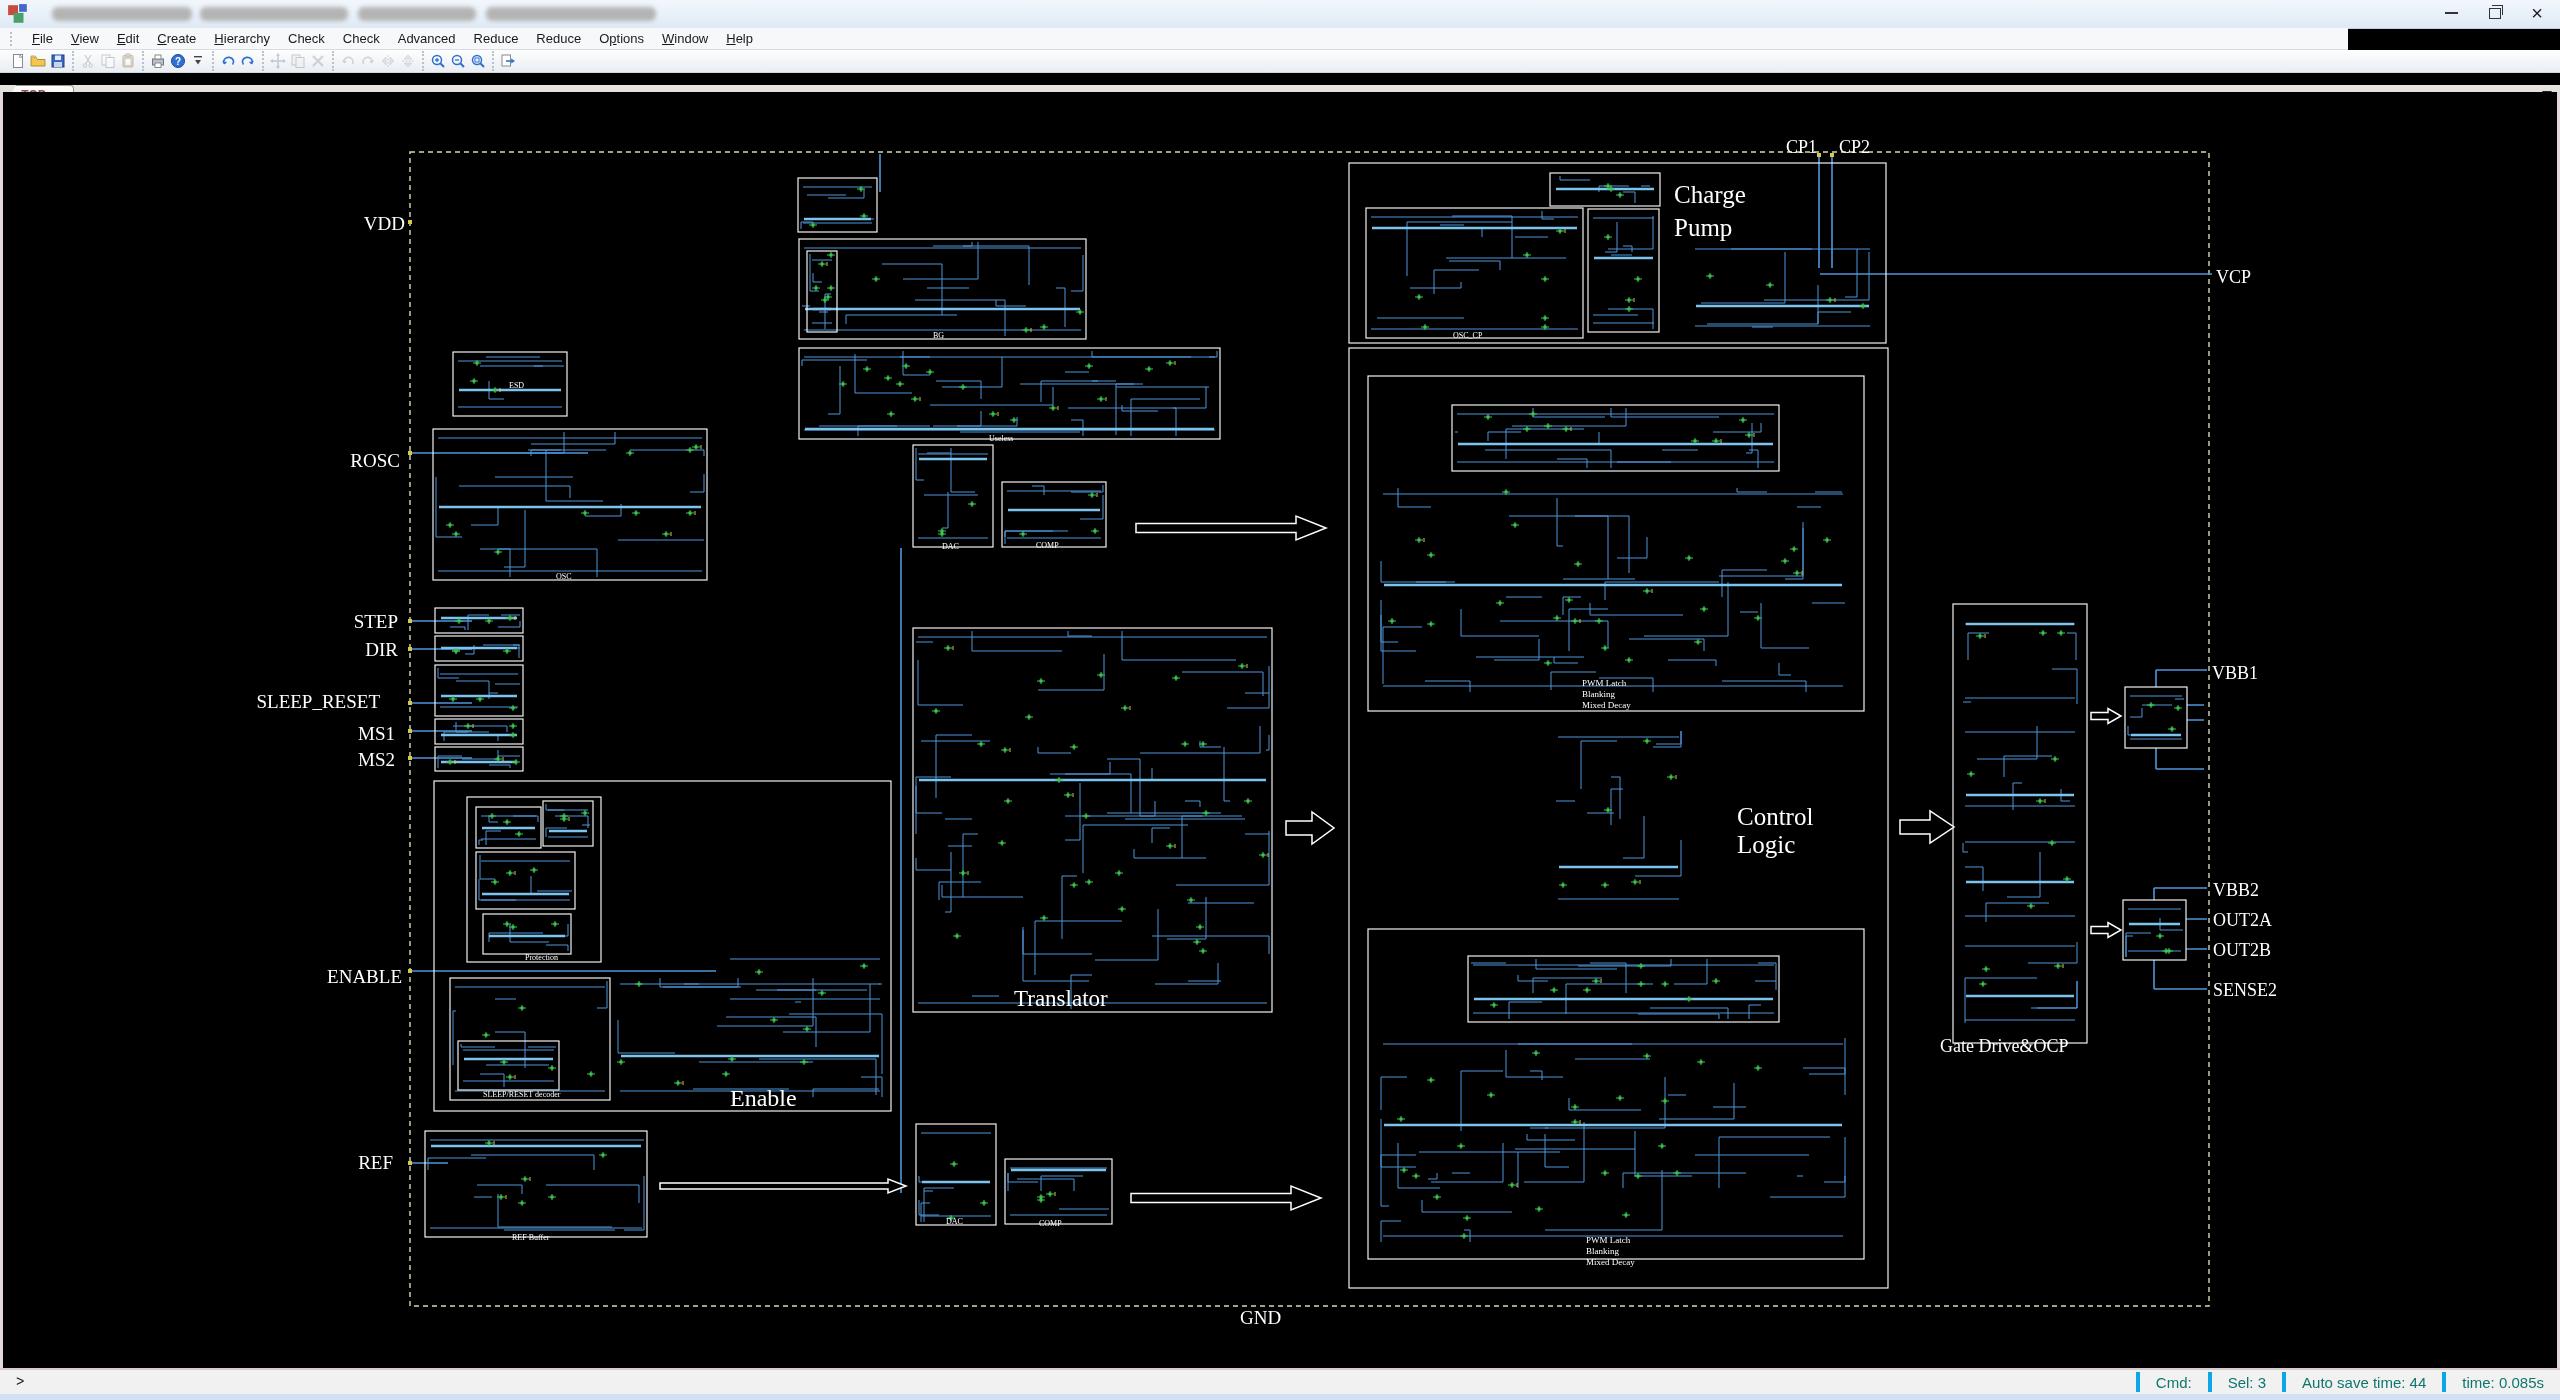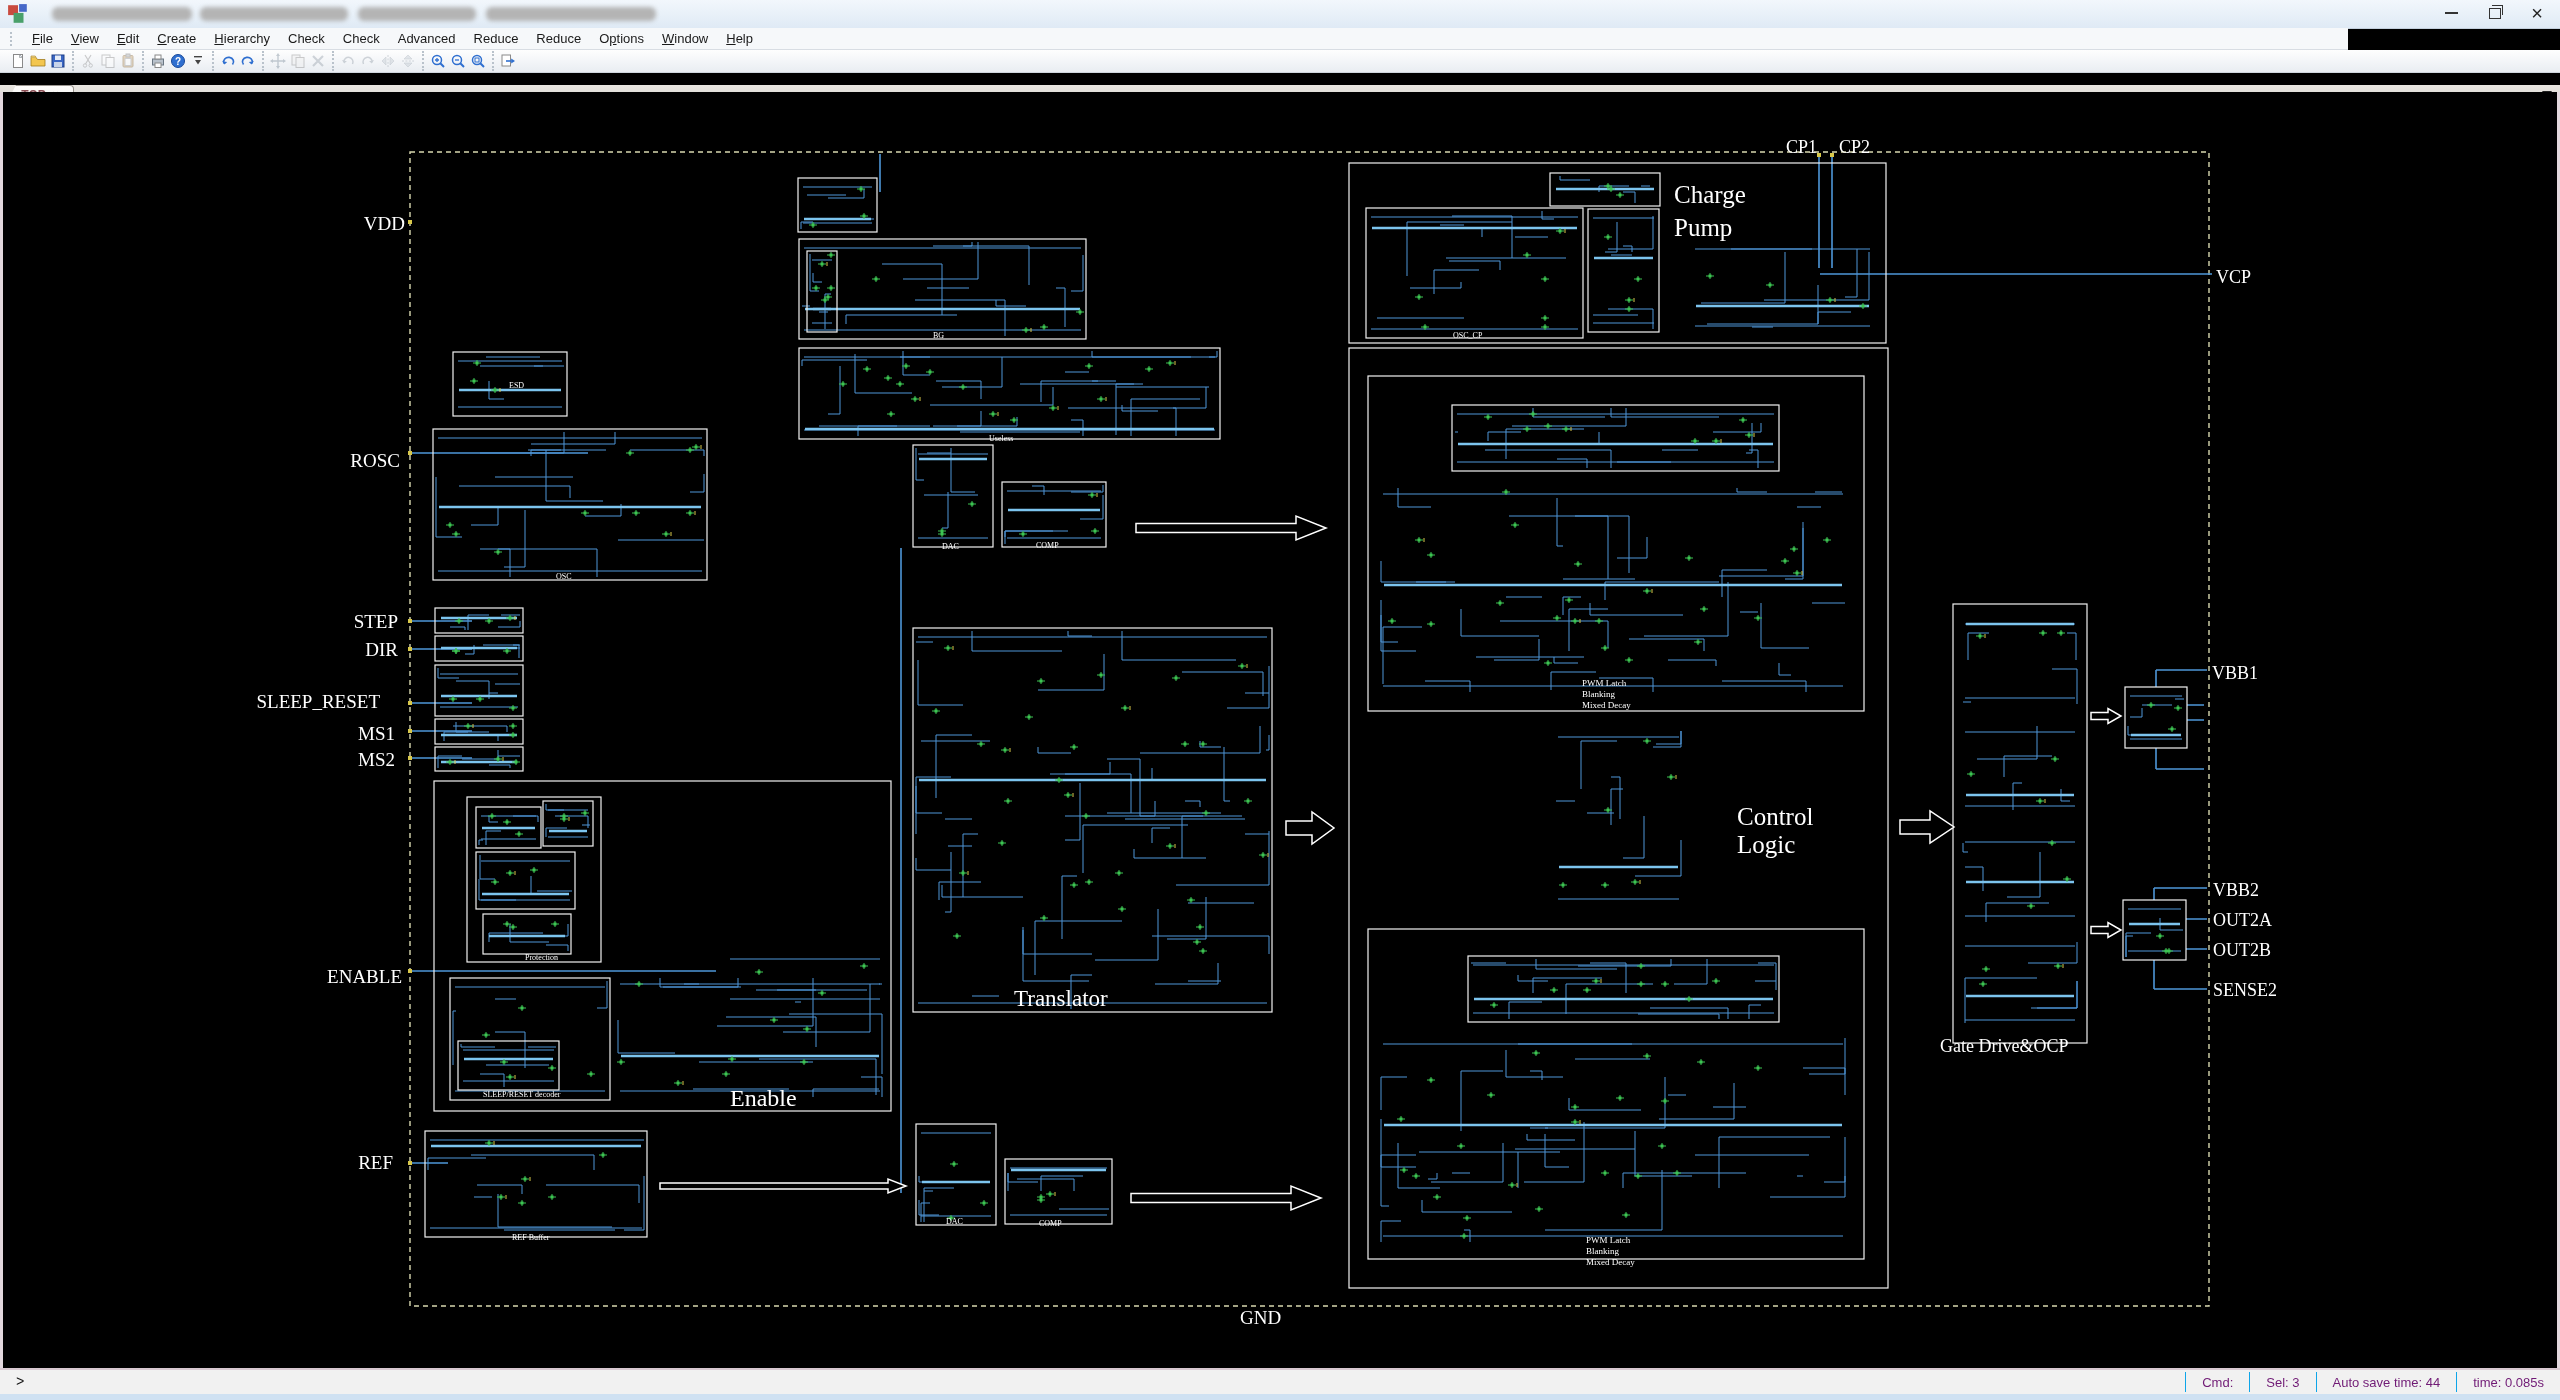--- a/index.html
+++ b/index.html
@@ -24,21 +24,21 @@
   .tb-btn svg{width:16px;height:16px;}
   #tabbar{position:absolute;left:0;top:85px;width:2560px;height:19px;background:linear-gradient(#e9e6e1,#d8d5d0);border-bottom:1px solid #9a9astroke;}
   .tab{position:absolute;left:6px;bottom:0;height:18px;width:66px;background:linear-gradient(#fdfcfb,#f1eeea);border:1px solid #9a958f;border-bottom:none;border-radius:4px 4px 0 0;clip-path:polygon(10px 0,100% 0,100% 100%,0 100%);display:flex;align-items:center;justify-content:center;gap:6px;}
   .tab-label{font-size:12px;font-weight:bold;color:#8b4f55;}
   .tab-close{font-size:12px;color:#333;line-height:10px;}
   .tab-overflow{position:absolute;right:8px;top:6px;width:0;height:0;border-left:5px solid transparent;border-right:5px solid transparent;border-top:7px solid #222;}
   #canvas-wrap{position:absolute;left:0;top:92px;width:2560px;height:1276px;background:#000;border-left:3px solid #e3d8de;border-right:3px solid #e3d8de;box-sizing:border-box;}
   #schematic{position:absolute;left:-3px;top:0;}
   #statusbar{position:absolute;left:0;top:1368px;width:2560px;height:26px;background:#f1f1f1;border-top:2px solid #d9c9d1;box-sizing:border-box;display:flex;align-items:center;}
   #cmd-prompt{font-family:"Liberation Mono",monospace;font-size:14px;color:#111;padding-left:16px;flex:1;}
-  .status-field{font-size:13px;color:#701a75;padding:2px 16px;border-left:1px solid #0ea5e9;height:16px;display:flex;align-items:center;}
+  .status-field{font-size:15px;color:#0f766e;padding:2px 16px;border-left:4px solid #0ea5e9;height:16px;display:flex;align-items:center;}
   #frame-bottom{position:absolute;left:0;top:1394px;width:2560px;height:6px;background:#cfe1f2;}
   text.sch{font-family:"Liberation Serif",serif;fill:#ffffff;}
 </style>
 </head>
 <body>
 
 <div id="titlebar">
   <svg id="app-icon" viewBox="0 0 20 20">
     <rect x="1" y="2" width="9" height="9" fill="#c94b3f"></rect>
     <rect x="11" y="1" width="7" height="7" fill="#4668c8"></rect>

